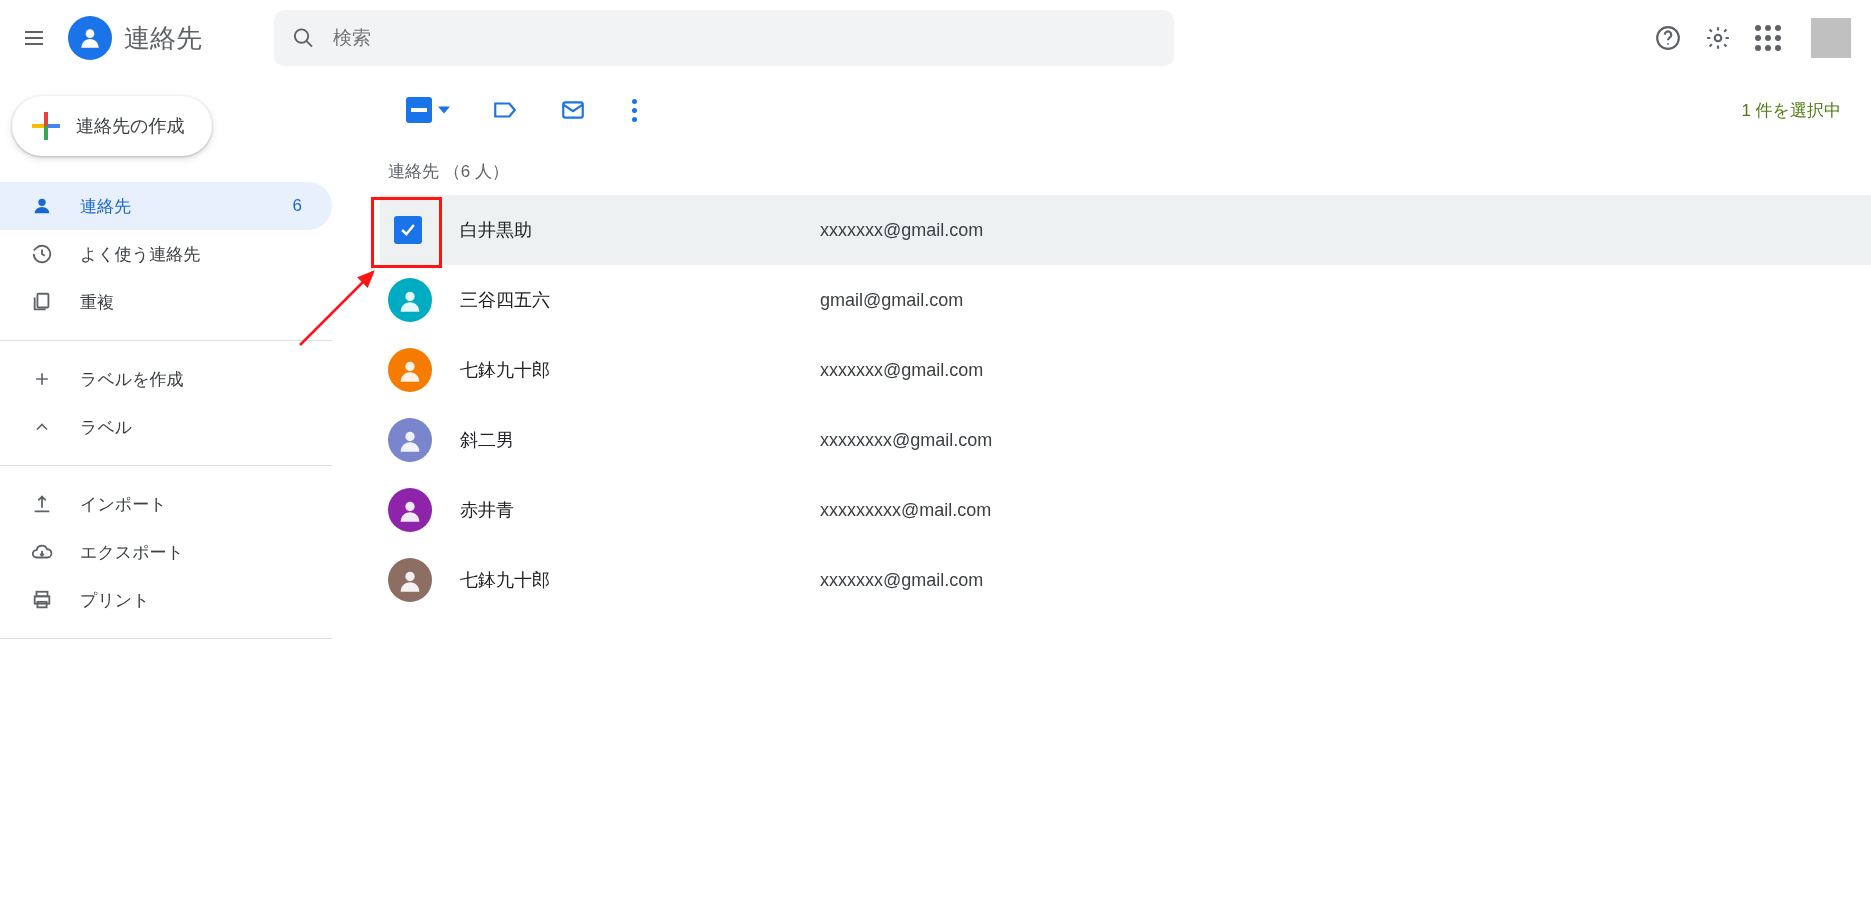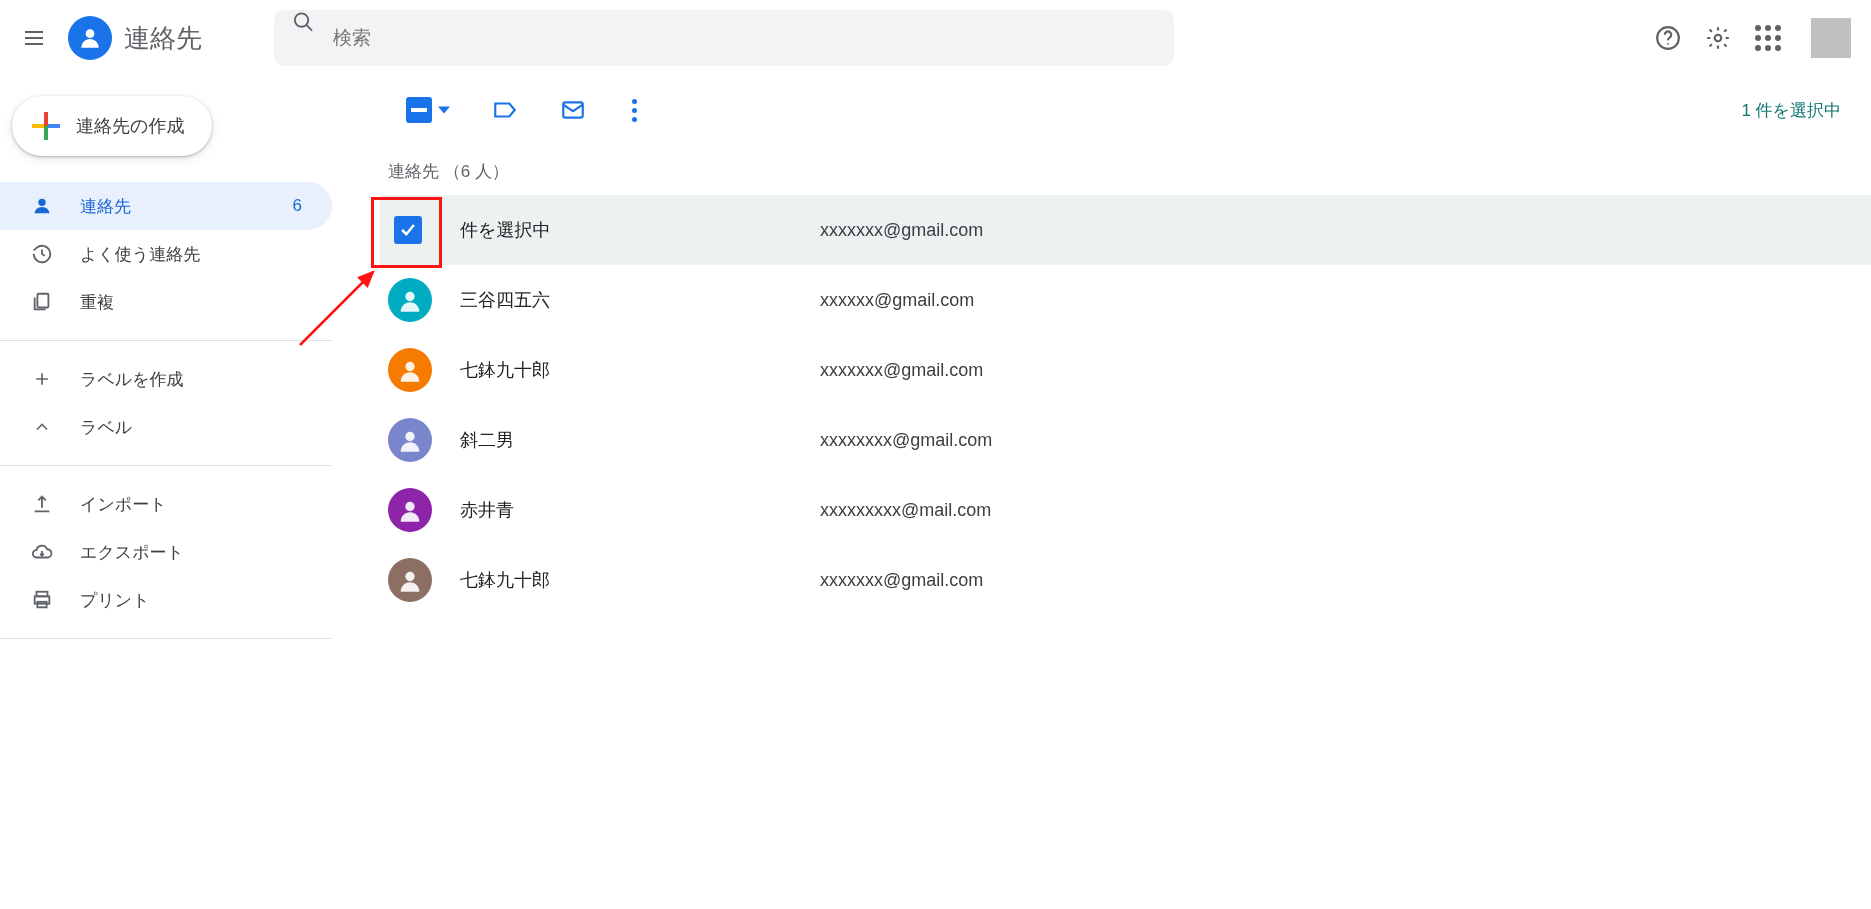--- a/index.html
+++ b/index.html
@@ -5,21 +5,21 @@
   *{box-sizing:border-box;margin:0;padding:0;font-family:Arial,"Hiragino Sans","Yu Gothic",sans-serif}
   body{background:#fff;color:#3c4043;width:1871px;height:909px;overflow:hidden;position:relative}
 
   
   .header{display:flex;align-items:center;height:76px;padding:0 20px 0 10px}
   .menu-btn{width:48px;height:48px;border-radius:50%;display:flex;align-items:center;justify-content:center;cursor:pointer}
   .menu-btn svg{width:24px;height:24px;fill:#5f6368}
   .app-logo{width:44px;height:44px;border-radius:50%;background:#1a73e8;display:flex;align-items:center;justify-content:center;margin-left:10px}
   .app-logo svg{width:26px;height:26px;fill:#fff}
   .app-title{font-size:26px;color:#5f6368;margin-left:12px}
-  .search-box{flex:0 0 900px;height:56px;background:#f1f3f4;border-radius:10px;display:flex;margin-left:72px;padding-left:18px}
+  .search-box{flex:0 0 900px;height:56px;background:#f1f3f4;border-radius:10px;display:flex;align-items:center;margin-left:72px;padding-left:18px}
   .search-box svg{width:24px;height:24px;fill:#5f6368}
   .search-input{border:none;background:transparent;font-size:19px;color:#5f6368;margin-left:18px;outline:none;width:100%}
   .header-right{margin-left:auto;display:flex;align-items:center;gap:24px}
   .hicon{width:26px;height:26px;fill:none;stroke:#5f6368;stroke-width:2;cursor:pointer}
   .apps-grid{display:grid;grid-template-columns:repeat(3,6px);grid-template-rows:repeat(3,6px);gap:4px;cursor:pointer}
   .apps-grid span{width:6px;height:6px;background:#5f6368;border-radius:50%}
   .avatar-ph{width:40px;height:40px;background:#c0c0c0;cursor:pointer;margin-left:6px}
 
   
   .sidebar{position:absolute;left:0;top:76px;width:332px;padding-top:20px}
@@ -44,21 +44,21 @@
   
   .main{position:absolute;left:380px;right:0;top:82px}
   .toolbar{display:flex;align-items:center;height:56px;gap:42px;padding-left:26px}
   .sel-box{display:flex;align-items:center;gap:6px;cursor:pointer}
   .sel-sq{width:26px;height:26px;background:#1a73e8;border-radius:3px;position:relative}
   .sel-sq::after{content:'';position:absolute;left:5px;top:11px;width:16px;height:4px;background:#fff}
   .sel-box svg{width:12px;height:12px;fill:#1a73e8}
   .ticon{width:26px;height:26px;stroke:#1a73e8;fill:none;stroke-width:2;cursor:pointer}
   .menu-dots{display:flex;flex-direction:column;gap:4px;cursor:pointer;padding:4px}
   .menu-dots span{width:5px;height:5px;background:#1a73e8;border-radius:50%}
-  .sel-status{margin-left:auto;margin-right:30px;color:#0f766e;font-size:17px}
+  .sel-status{margin-left:auto;margin-right:30px;color:#4d7c0f;font-size:17px}
 
   .list-header{font-size:17px;color:#5f6368;padding:22px 0 12px 8px}
 
   .table{}
   .row{display:flex;align-items:center;height:70px;padding-left:8px;cursor:pointer}
   .row.sel{background:#eef1f2}
   .cell-avatar{width:72px;display:flex;align-items:center}
   .avatar{width:44px;height:44px;border-radius:50%;display:flex;align-items:center;justify-content:center}
   .avatar svg{width:28px;height:28px;fill:rgba(255,255,255,.9)}
   .checkbox{width:28px;height:28px;background:#1a73e8;border-radius:3px;display:flex;align-items:center;justify-content:center;margin-left:6px}
@@ -241,34 +241,34 @@
 
   <div class="table" id="contact-table">
       <div class="row sel">
         <div class="cell-avatar">
           <div class="checkbox">
             <svg viewBox="0 0 24 24">
               <path d="M5 12l5 5 9-11"></path>
             </svg>
           </div>
         </div>
-        <div class="cell-name">件を選択中</div>
+        <div class="cell-name">白井黒助</div>
         <div class="cell-email">xxxxxxx@gmail.com</div>
       </div>
       <div class="row">
         <div class="cell-avatar">
           <div class="avatar" style="background:#00acc1">
             <svg viewBox="0 0 24 24">
               <circle cx="12" cy="9" r="4"></circle>
               <path d="M4 22c0-4.4 3.6-8 8-8s8 3.6 8 8z"></path>
             </svg>
           </div>
         </div>
         <div class="cell-name">三谷四五六</div>
-        <div class="cell-email">xxxxxx@gmail.com</div>
+        <div class="cell-email">gmail@gmail.com</div>
       </div>
       <div class="row">
         <div class="cell-avatar">
           <div class="avatar" style="background:#f57c00">
             <svg viewBox="0 0 24 24">
               <circle cx="12" cy="9" r="4"></circle>
               <path d="M4 22c0-4.4 3.6-8 8-8s8 3.6 8 8z"></path>
             </svg>
           </div>
         </div>

